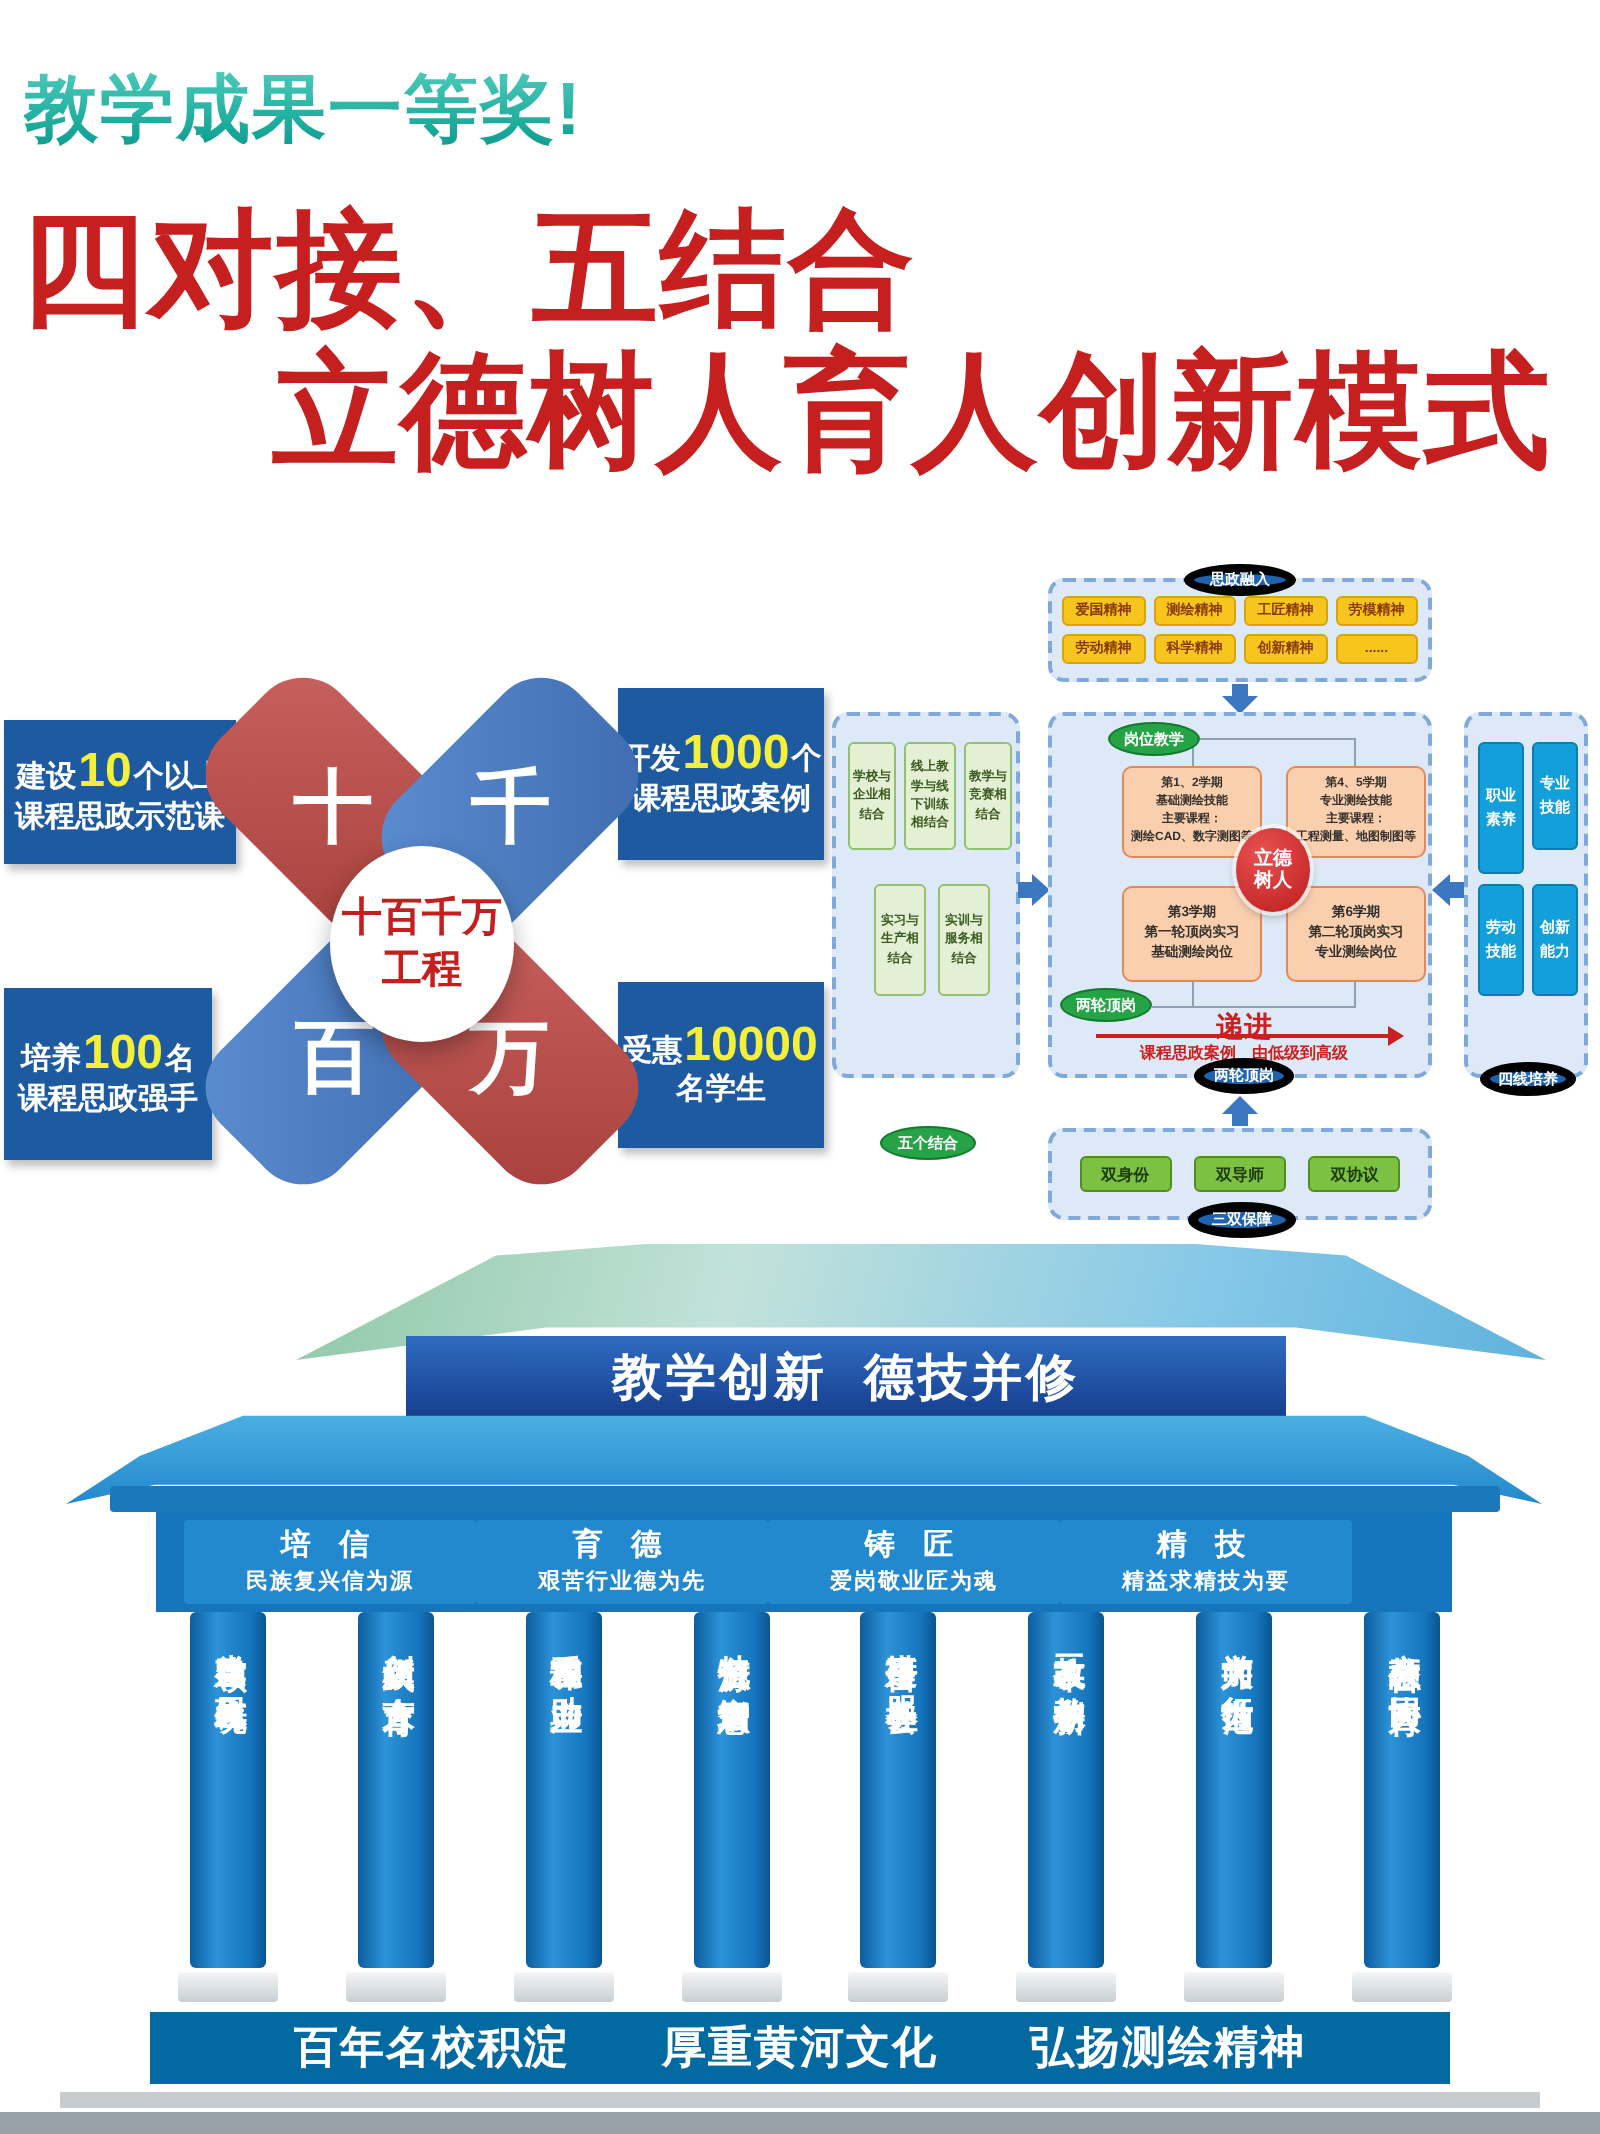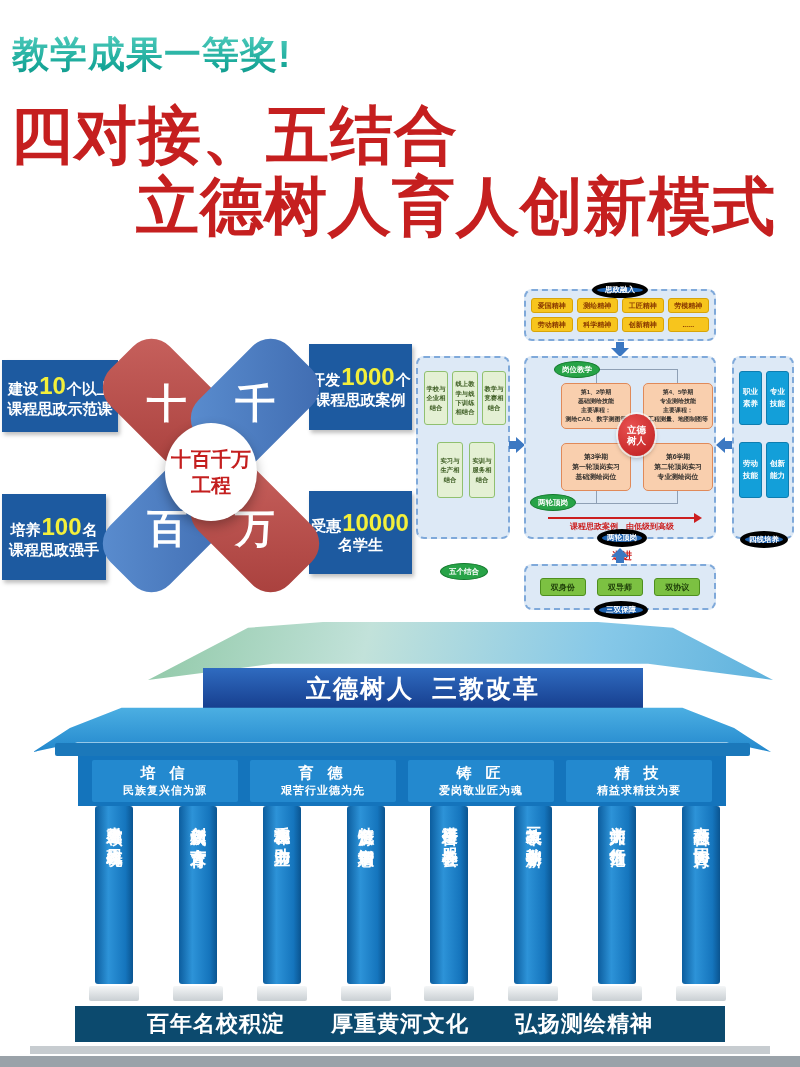--- a/index.html
+++ b/index.html
@@ -79,35 +79,35 @@
     background:linear-gradient(105deg,#97ccae 5%,#c2e2da 35%,#86c8e8 72%,#5fb2dd);
     clip-path:polygon(0 100%,16% 10%,28% 0,72% 0,84% 10%,100% 100%,80% 72%,20% 72%); }
   .banner { position:absolute; left:203px; top:668px; width:440px; height:40px;
     background:linear-gradient(180deg,#2f6bc0,#173f8f); color:#fff; font-size:25px; font-weight:bold;
     letter-spacing:2px; display:flex; align-items:center; justify-content:center; white-space:pre; }
   .roof-low { position:absolute; left:33px; top:704px; width:738px; height:48px;
     background:linear-gradient(180deg,#4fb2e4,#2388cd);
     clip-path:polygon(0 100%,5% 50%,12% 8%,88% 8%,95% 50%,100% 100%,94% 80%,6% 80%); }
   .fascia { position:absolute; left:55px; top:743px; width:695px; height:13px; background:#1b78ba; border-radius:2px; }
   .beam { position:absolute; left:78px; top:756px; width:648px; height:50px; background:#1474bc;
-    display:flex; align-items:center; justify-content:space-between; padding:0 14px; }
+    display:flex; align-items:center; padding:0 14px; }
   .header-box { width:146px; height:42px; background:#2389cf; border-radius:2px; color:#fff;
     display:flex; flex-direction:column; align-items:center; justify-content:center; }
   .header-box .ht { font-size:15px; font-weight:bold; letter-spacing:5px; line-height:1.25; }
   .header-box .hs { font-size:11px; font-weight:bold; letter-spacing:1px; }
   .pillars { position:absolute; left:95px; top:806px; width:625px; height:178px; display:flex;
     justify-content:space-between; }
   .pillar { position:relative; width:38px; height:178px; border-radius:3px;
     background:linear-gradient(90deg,#0c5d9e,#2d93d8 35%,#1575bd 80%,#0a5490);
     display:flex; justify-content:center; }
   .pillar span { writing-mode:vertical-rl; text-orientation:upright; color:#fff; font-size:16px;
     font-weight:bold; letter-spacing:1px; padding-top:8px; white-space:pre; }
   .pillar::after { content:""; position:absolute; bottom:-17px; left:-6px; right:-6px; height:15px;
     background:linear-gradient(180deg,#f4f6f7,#c9cfd3); border-radius:2px; }
-  .base-banner { position:absolute; left:75px; top:1006px; width:650px; height:36px; background:#0c4a6e;
+  .base-banner { position:absolute; left:75px; top:1006px; width:650px; height:36px; background:#0369a1;
     color:#fff; font-size:22px; font-weight:bold; letter-spacing:1px; display:flex; align-items:center;
     justify-content:center; white-space:pre; }
   .step1 { position:absolute; left:30px; top:1046px; width:740px; height:8px; background:#c7ccd0; }
   .step2 { position:absolute; left:0; top:1056px; width:800px; height:11px; background:#9aa2a9; }
 </style>
 </head>
 <body>
 
 <div class="page">
 
@@ -223,52 +223,52 @@
 基础测绘岗位</div>
   <div class="sbox" style="left:643px;top:443px;width:70px;height:48px;font-size:6.8px;">第6学期
 第二轮顶岗实习
 专业测绘岗位</div>
   <div class="core-circle">立德
 树人</div>
   <div class="conn" style="left:596px;top:491px;width:1px;height:12px;"></div>
   <div class="conn" style="left:677px;top:491px;width:1px;height:12px;"></div>
   <div class="conn" style="left:576px;top:503px;width:102px;height:1px;"></div>
   <div class="oval green" style="left:530px;top:494px;width:46px;height:17px;">两轮顶岗</div>
-  <div class="red-text" style="left:590px;top:505px;width:64px;font-size:10px;margin-top:44px;">递进</div>
+  <div class="red-text" style="left:590px;top:505px;width:64px;font-size:14px;">递进</div>
   <div class="red-line" style="left:548px;top:517px;width:148px;height:1.5px;"></div>
   <div class="tri" style="left:694px;top:513px;border-top:5px solid transparent;border-bottom:5px solid transparent;border-left:8px solid #cc1f1f;"></div>
   <div class="red-text" style="left:540px;top:521px;width:164px;font-size:8px;">课程思政案例　由低级到高级</div>
   <div class="oval blue" style="left:597px;top:529px;width:50px;height:18px;">两轮顶岗</div>
 
   <div class="tri" style="left:716px;top:437px;border-top:8px solid transparent;border-bottom:8px solid transparent;border-right:9px solid #3c78c2;"></div>
   <div class="shaft" style="left:725px;top:441px;width:7px;height:8px;"></div>
 
   <div class="fc-panel" style="left:732px;top:356px;width:62px;height:183px;"></div>
-  <div class="bbox-r" style="left:739px;top:371px;width:23px;height:54px;">职业
+  <div class="bbox-r" style="left:739px;top:371px;width:23px;height:66px;">职业
 素养</div>
   <div class="bbox-r" style="left:766px;top:371px;width:23px;height:54px;">专业
 技能</div>
   <div class="bbox-r" style="left:739px;top:442px;width:23px;height:56px;">劳动
 技能</div>
   <div class="bbox-r" style="left:766px;top:442px;width:23px;height:56px;">创新
 能力</div>
   <div class="oval blue" style="left:740px;top:531px;width:48px;height:17px;">四线培养</div>
 
   <div class="tri" style="left:611px;top:548px;border-left:9px solid transparent;border-right:9px solid transparent;border-bottom:9px solid #3c78c2;"></div>
   <div class="shaft" style="left:616px;top:557px;width:8px;height:6px;"></div>
 
   <div class="fc-panel" style="left:524px;top:564px;width:192px;height:46px;display:flex;align-items:center;justify-content:space-around;padding:0 8px;">
     <div class="gbox-b">双身份</div>
     <div class="gbox-b">双导师</div>
     <div class="gbox-b">双协议</div>
   </div>
   <div class="oval blue" style="left:594px;top:601px;width:54px;height:18px;">三双保障</div>
 
   <div class="roof-top"></div>
-  <div class="banner">立德树人  三教改革</div>
+  <div class="banner">教学创新  德技并修</div>
   <div class="roof-low"></div>
   <div class="fascia"></div>
 
   <div class="beam">
     <div class="header-box">
       <div class="ht">培 信</div>
       <div class="hs">民族复兴信为源</div>
     </div>
     <div class="header-box">
       <div class="ht">育 德</div>

